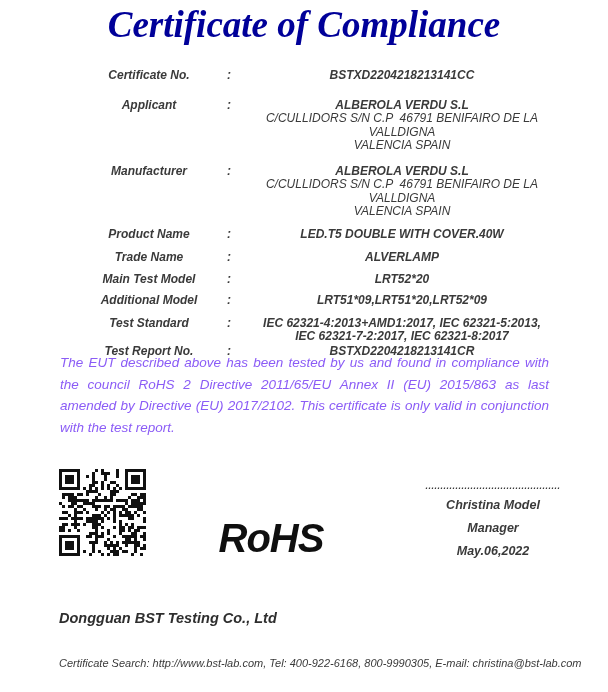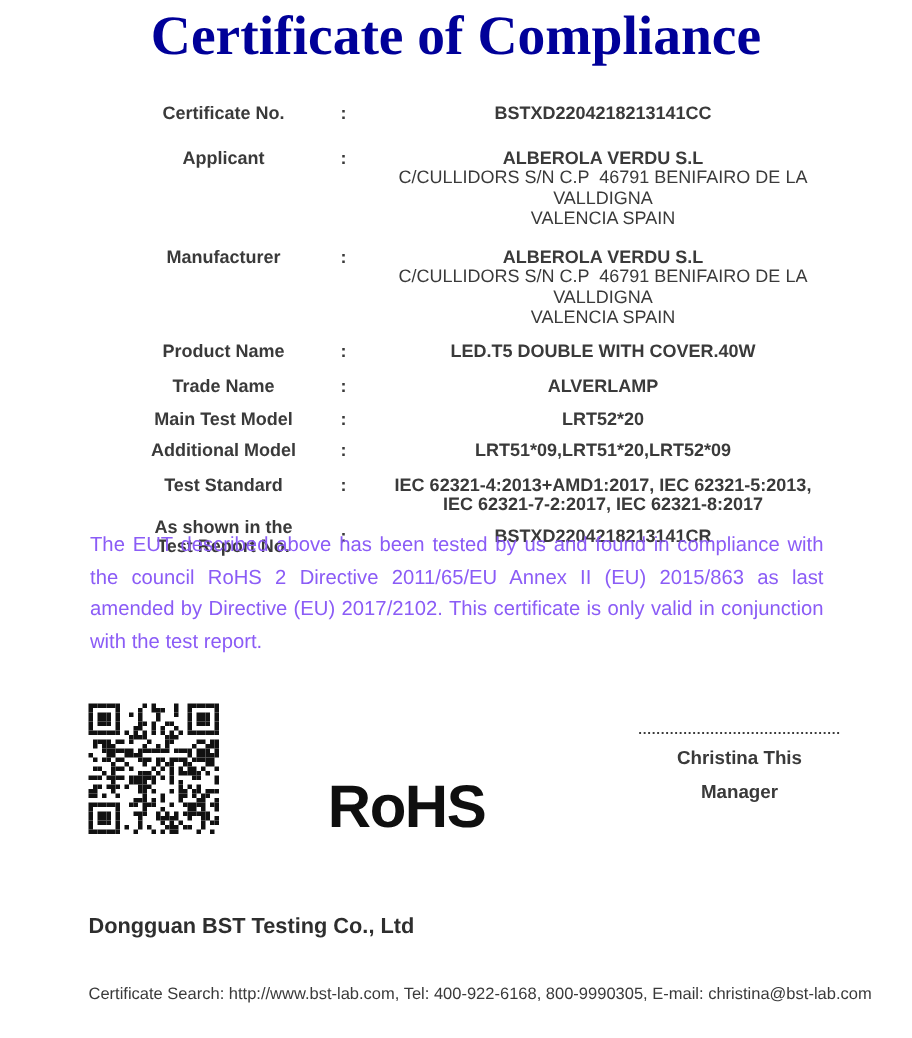--- a/index.html
+++ b/index.html
@@ -1,21 +1,21 @@
 <!DOCTYPE html>
 <html><head>
 <meta charset="utf-8">
 <style>
   html,body{margin:0;padding:0;}
   body{
     width:608px;height:692px;background:#ffffff;overflow:hidden;
     font-family:"Liberation Sans", sans-serif;color:#3a3a3a;
     -webkit-font-smoothing:antialiased;
   }
-  .page{position:relative;width:608px;height:512px;background:#fff;}
+  .page{position:relative;width:608px;height:512px;background:#fff;font-style:italic;}
 
   .title{
     position:absolute;top:3px;left:0;width:608px;text-align:center;
     font-family:"Liberation Serif", serif;font-weight:bold;font-size:37px;
     color:#000099;letter-spacing:0px;
   }
 
   .fields{position:absolute;left:76px;top:69px;width:492px;font-size:12px;line-height:13.5px;font-weight:bold;text-align:center;}
   .row{display:flex;align-items:flex-start;}
   .row .lbl{flex:0 0 146px;width:146px;}
@@ -143,21 +143,20 @@
         </div>
       <div class="col">:</div>
       <div class="val">
         <span class="line">IEC 62321-4:2013+AMD1:2017, IEC 62321-5:2013,</span>
         <span class="line">IEC 62321-7-2:2017, IEC 62321-8:2017</span>
       </div>
     </div>
 
     <div class="row two-line">
       <div class="lbl">
-        <span>As shown in the</span>
         <span>Test Report No.</span>
       </div>
       <div class="col">:</div>
       <div class="val">
         <span class="line">BSTXD2204218213141CR</span>
       </div>
     </div>
 
   </div>
 
@@ -553,20 +552,21 @@
       <rect x="56" y="86" width="3" height="3"></rect>
       <rect x="59" y="86" width="3" height="3"></rect>
       <rect x="74" y="86" width="3" height="3"></rect>
       <rect x="83" y="86" width="3" height="3"></rect>
     </svg>
 
   <div class="rohs">RoHS</div>
 
   <div class="sig">
     <div class="dots">.............................................</div>
-    <div class="name">Christina This</div>
+    <div class="name">Christina Model</div>
     <div class="role">Manager</div>
+    <div class="date">May.06,2022</div>
   </div>
 
   <div class="f-company">Dongguan BST Testing Co., Ltd</div>
   <div class="f-search">Certificate Search: http://www.bst-lab.com, Tel: 400-922-6168, 800-9990305, E-mail: christina@bst-lab.com</div>
 
 </div>
 
 </body></html>

